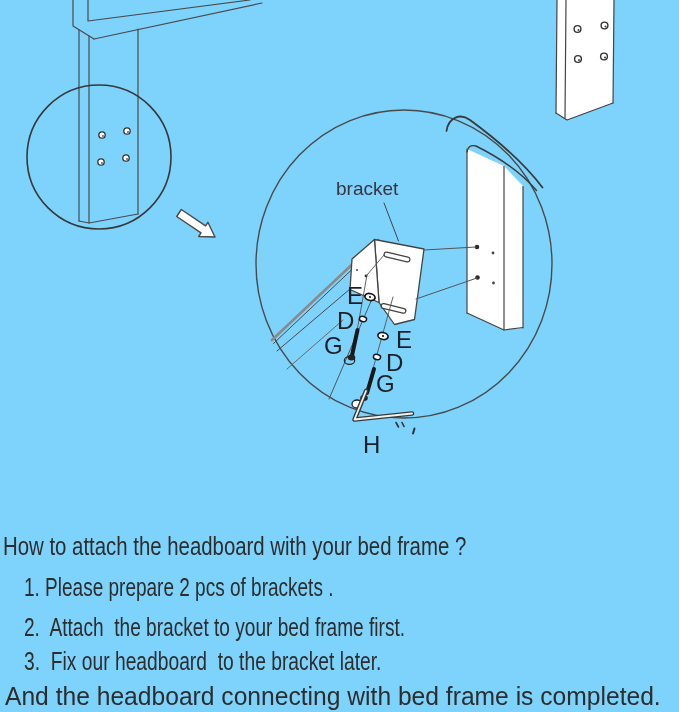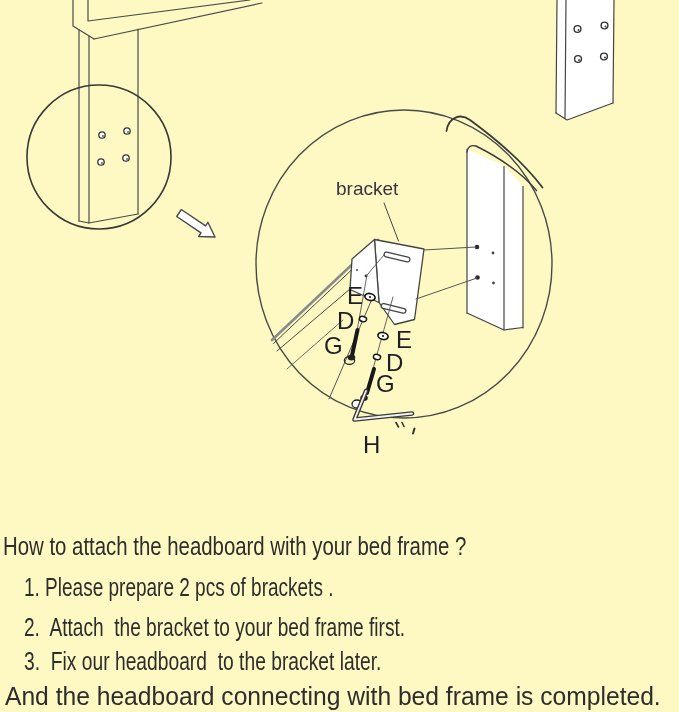--- a/index.html
+++ b/index.html
@@ -1,16 +1,16 @@
 <!DOCTYPE html>
 <html><head>
 <meta charset="utf-8">
 <style>
   html,body{margin:0;padding:0;background:#ffffff;}
-  #page{position:relative;width:679px;height:712px;background:#fef9c3;overflow:hidden;
+  #page{position:relative;width:679px;height:712px;background:#7dd3fc;overflow:hidden;
         font-family:"Liberation Sans","DejaVu Sans",sans-serif;}
   #diagram{position:absolute;left:0;top:0;}
   .part-label{position:absolute;color:#1c1f28;font-size:24px;line-height:1;white-space:pre;}
   .bracket-label{position:absolute;color:#3a3340;font-size:19px;line-height:1;}
   .txt{position:absolute;color:#2d2d2d;white-space:pre;line-height:1.05;transform-origin:0 0;}
   .heading{left:3px;top:533px;font-size:25px;transform:scaleX(0.815);}
   .step1{left:24px;top:574px;font-size:25px;transform:scaleX(0.76);}
   .step2{left:24px;top:614px;font-size:25px;transform:scaleX(0.764);}
   .step3{left:24px;top:648px;font-size:25px;transform:scaleX(0.77);}
   .concl{left:5px;top:683px;font-size:25px;transform:scaleX(0.985);}

